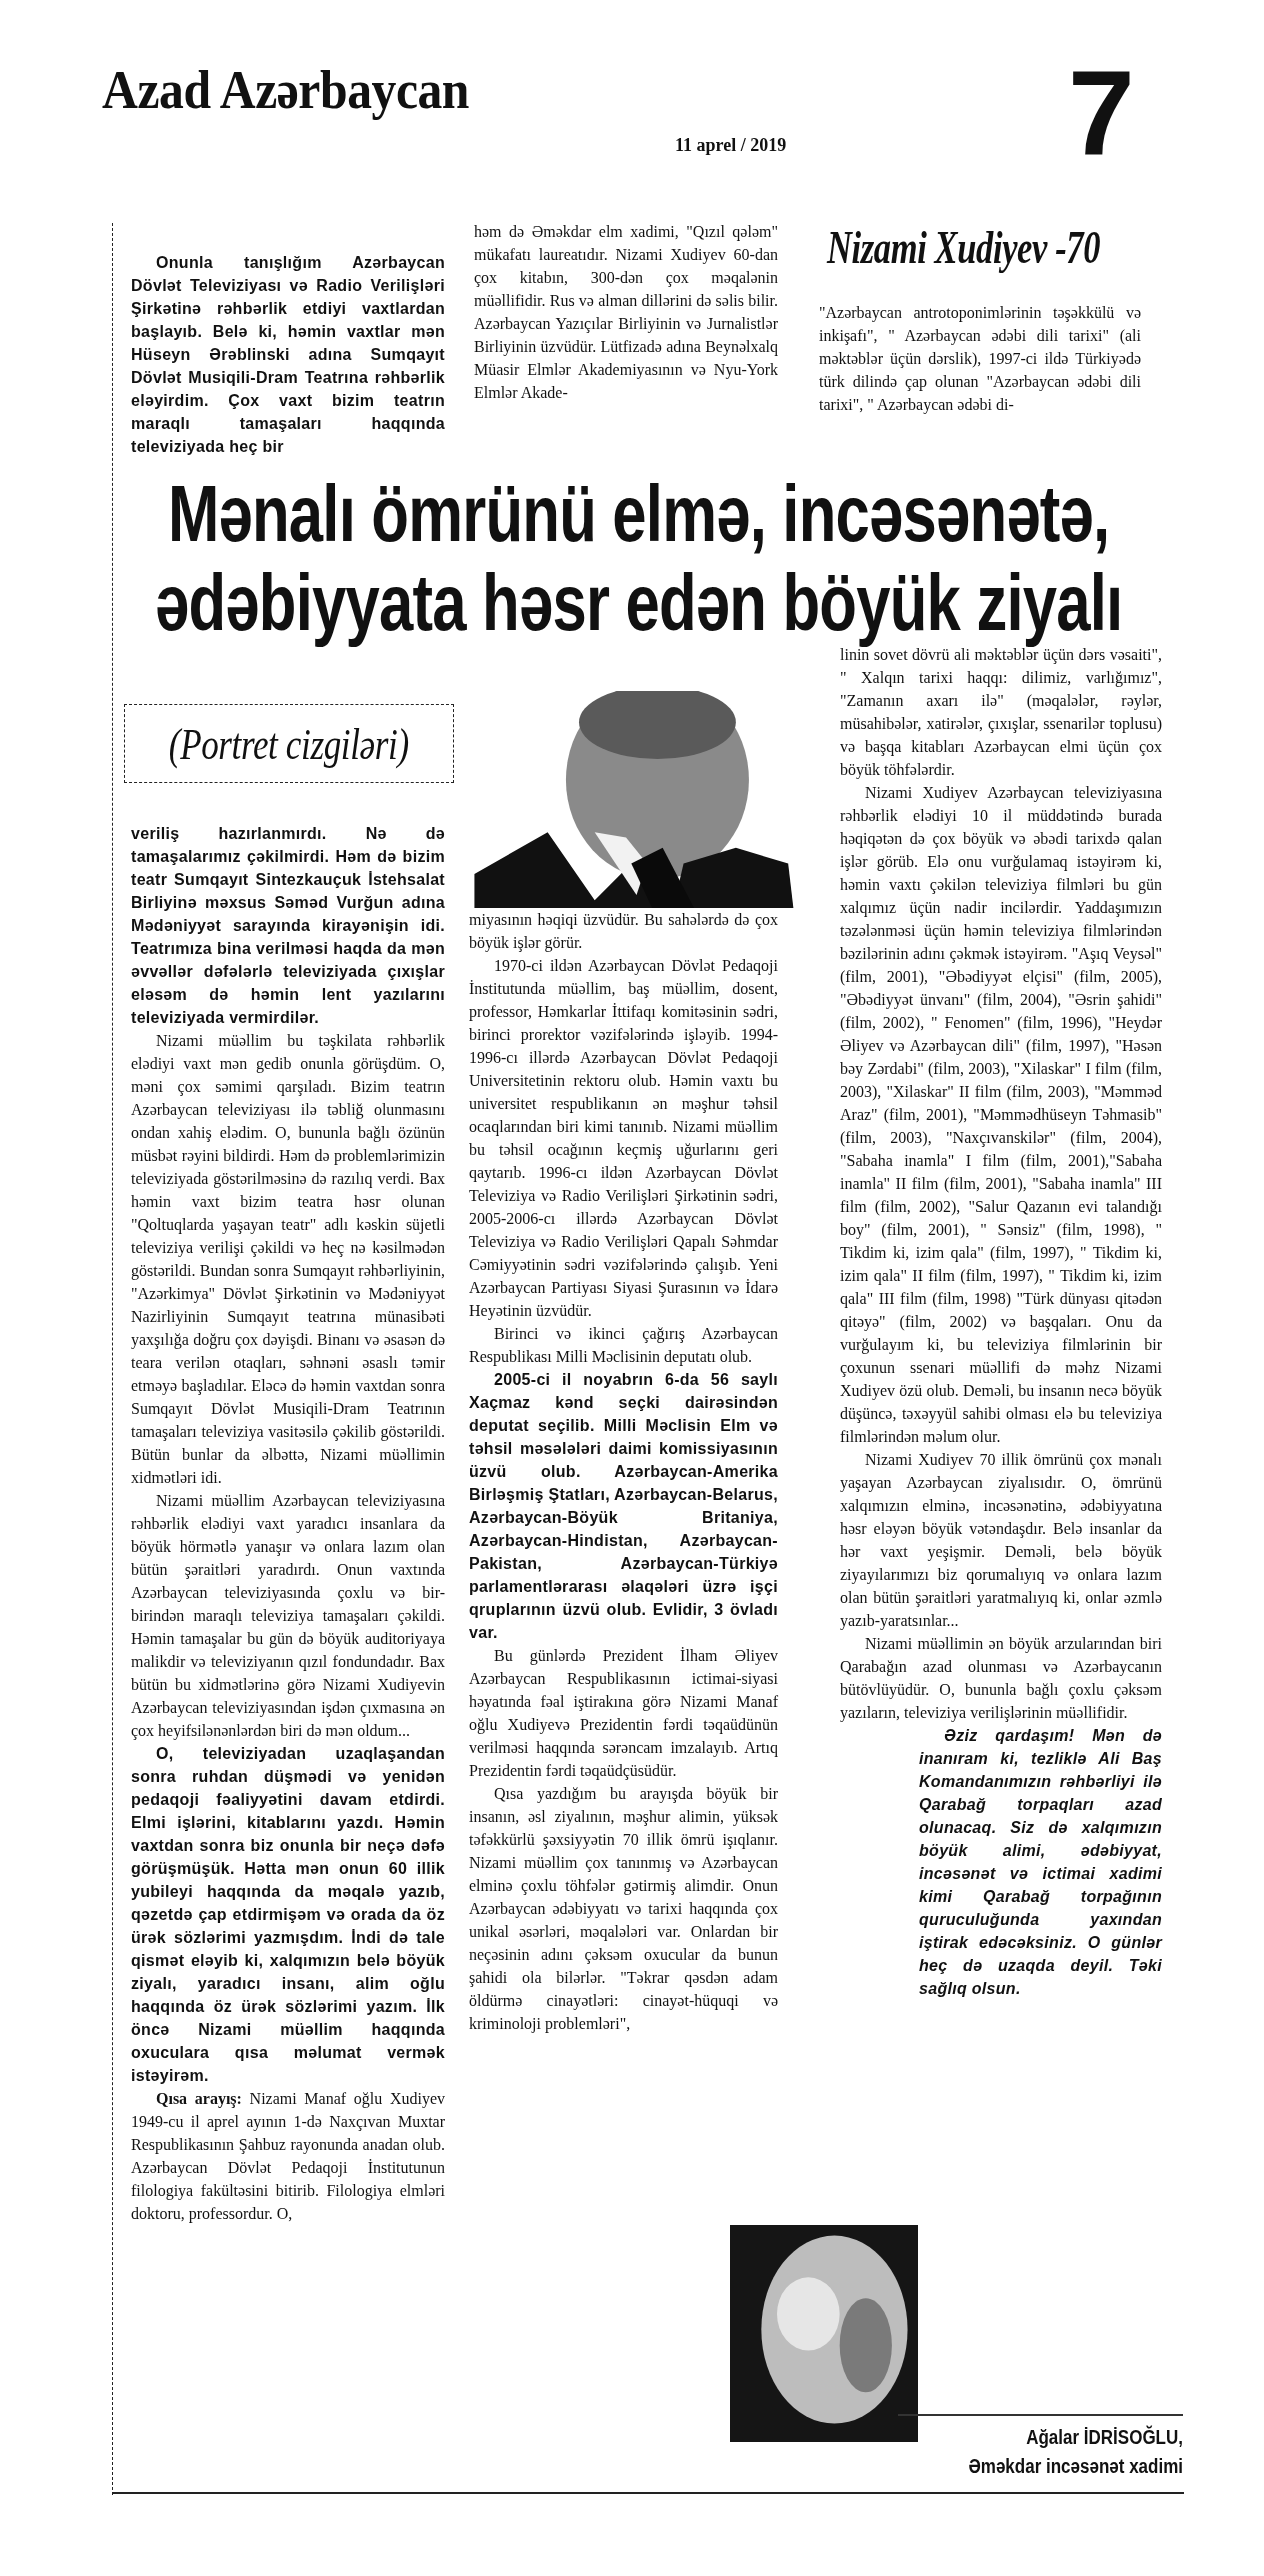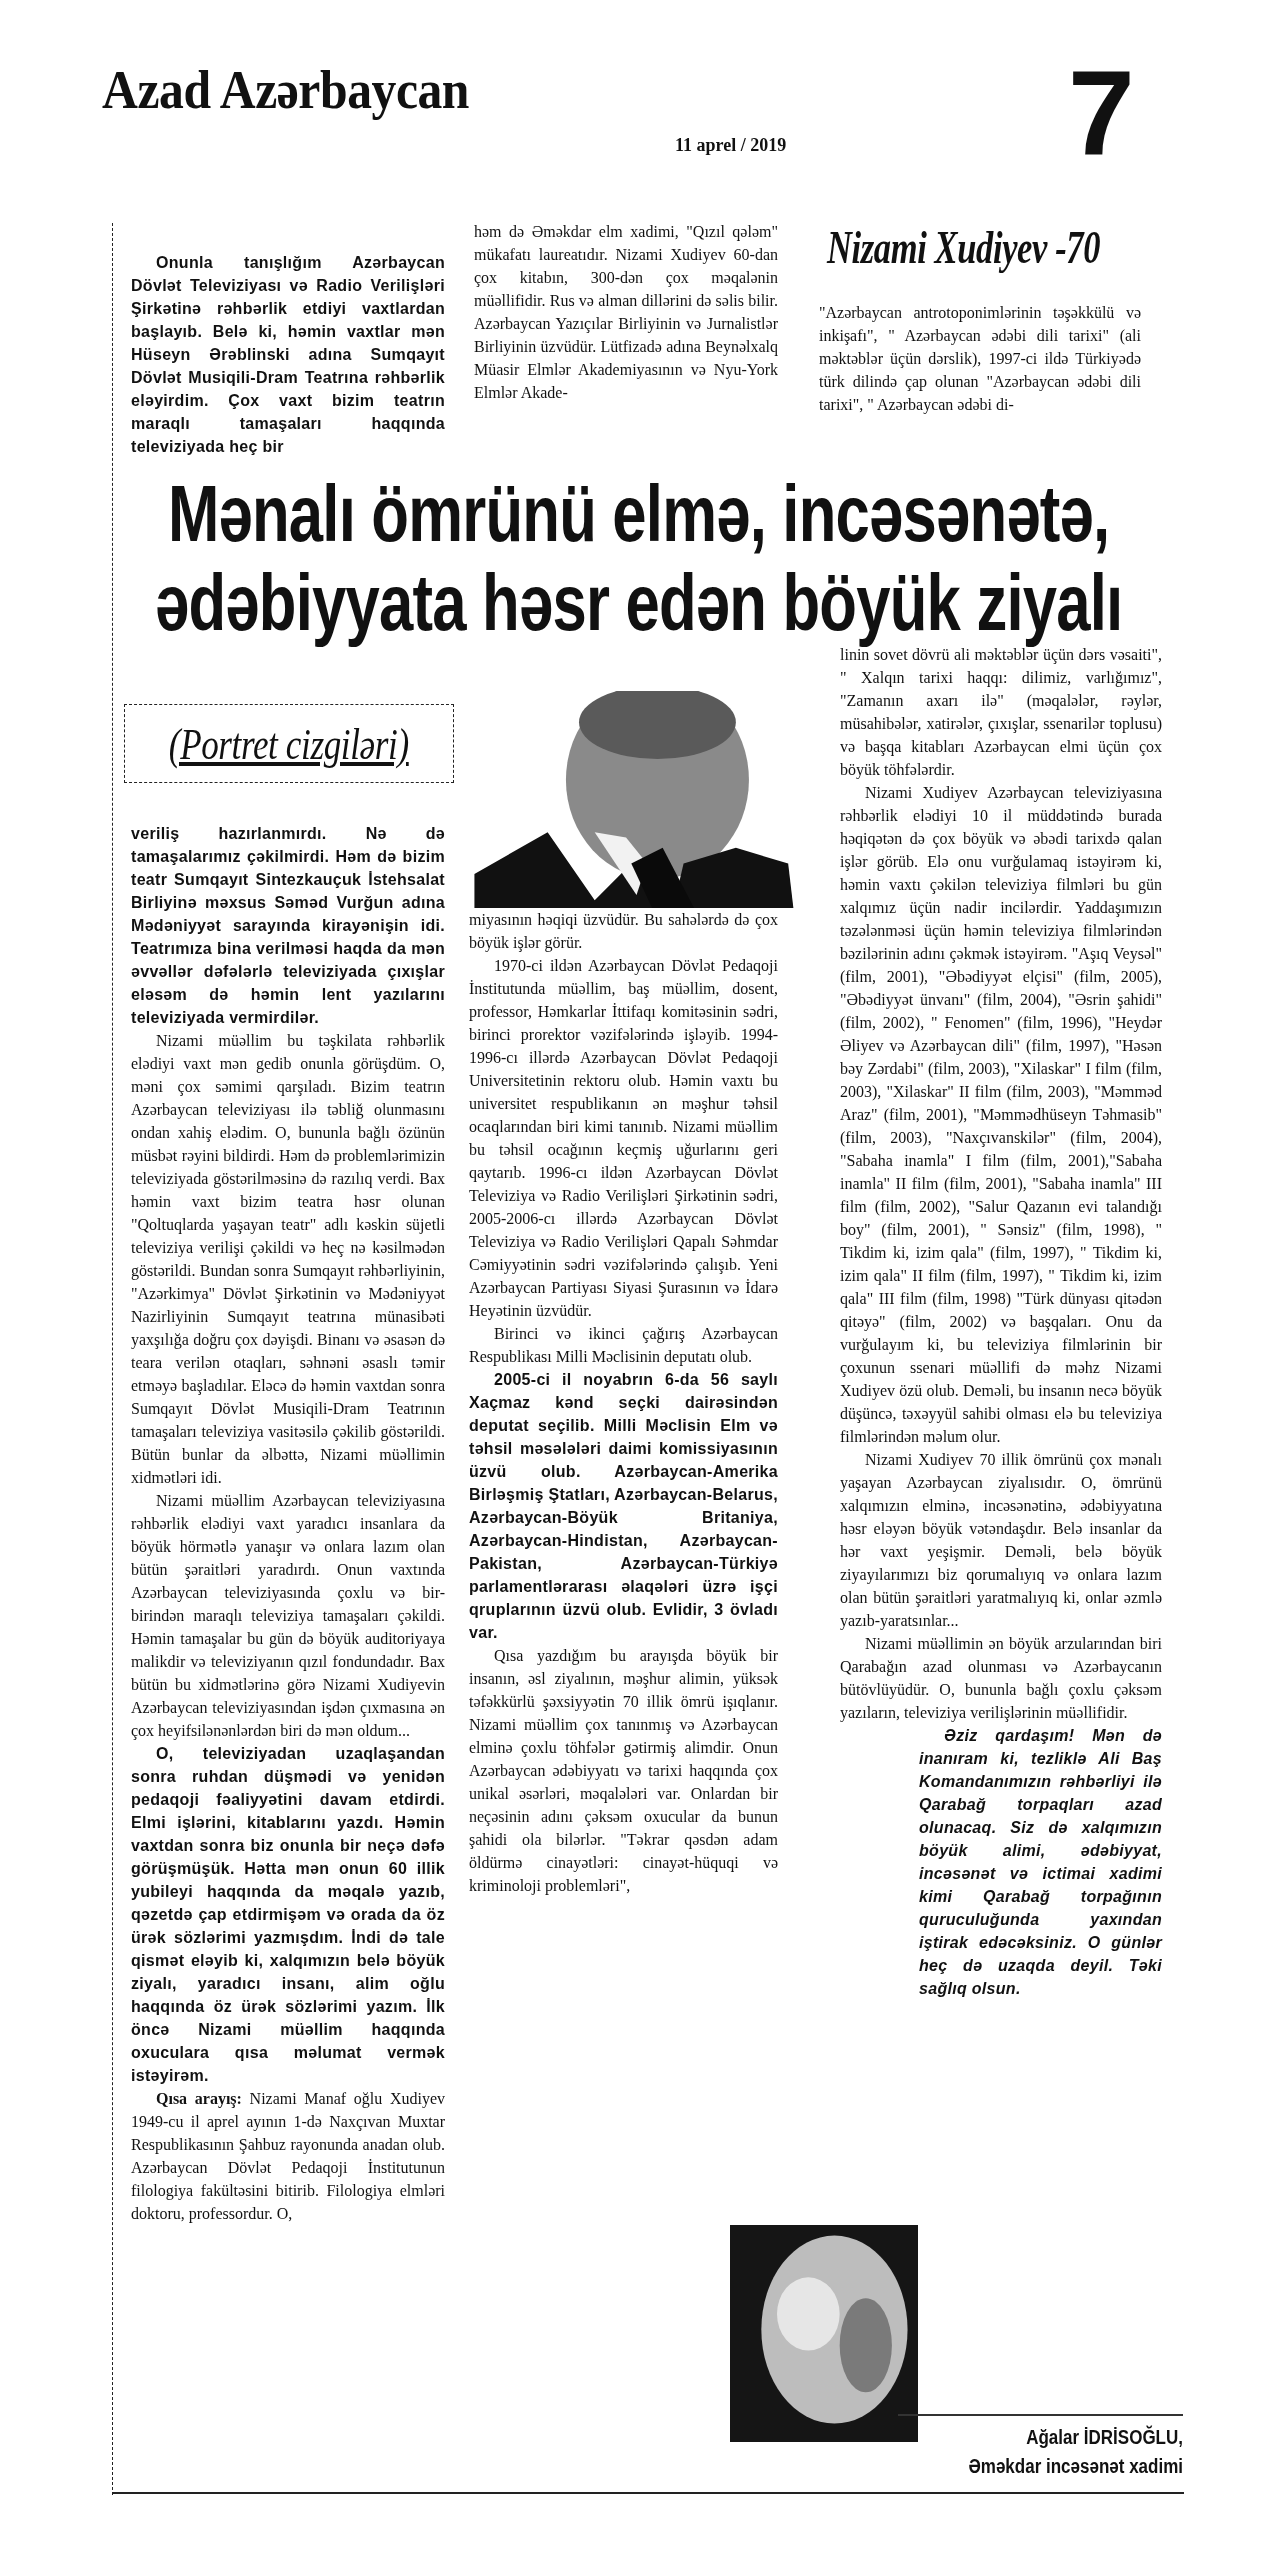--- a/index.html
+++ b/index.html
@@ -32,21 +32,21 @@
     left: 827px; top: 225px; font-size: 46px; font-weight: bold; font-style: italic;
     transform: scaleX(0.75); transform-origin: left top; letter-spacing: -0.5px; line-height: 1;
   }
   .headline {
     left: 120px; top: 469px; width: 1037px; font-family: "Liberation Sans", sans-serif;
     font-weight: bold; font-size: 79px; line-height: 89px; text-align: center;
     transform: scaleX(0.78); transform-origin: left top; width: 1330px; letter-spacing: -1px;
   }
   .portret-box {
     left: 124px; top: 704px; width: 330px; height: 79px;
-    border: 1.6px dashed #222; display: flex; align-items: center; justify-content: center; text-decoration: underline;
+    border: 1.6px dashed #222; display: flex; align-items: center; justify-content: center;
   }
   .portret-label { font-size: 45px; font-style: italic; letter-spacing: -0.5px; transform: scaleX(0.78); display: inline-block; }
 
   .photo-main {
     left: 474px; top: 691px; width: 324px; height: 217px; background: #fff; overflow: hidden;
   }
   .photo-small {
     left: 730px; top: 2225px; width: 188px; height: 217px; background: #1a1a1a; overflow: hidden;
   }
   .sig-rule { left: 898px; top: 2414px; width: 285px; height: 1.6px; background: #333; }
@@ -101,20 +101,21 @@
     <path d="M230 270 L310 390 L330 330 L290 280 Z" fill="#f2f2f2"></path>
     <path d="M300 330 L360 300 L420 415 L340 415 Z" fill="#0a0a0a"></path>
   </svg>
 </div>
 
 <div class="col col2" style="top:868px;margin-top:40px;">
   <p class="noindent">miyasının həqiqi üzvüdür. Bu sahələrdə də çox böyük işlər görür.</p>
   <p>1970-ci ildən Azərbaycan Dövlət Pedaqoji İnstitutunda müəllim, baş müəllim, dosent, professor, Həmkarlar İttifaqı komitəsinin sədri, birinci prorektor vəzifələrində işləyib. 1994-1996-cı illərdə Azərbaycan Dövlət Pedaqoji Universitetinin rektoru olub. Həmin vaxtı bu universitet respublikanın ən məşhur təhsil ocaqlarından biri kimi tanınıb. Nizami müəllim bu təhsil ocağının keçmiş uğurlarını geri qaytarıb. 1996-cı ildən Azərbaycan Dövlət Televiziya və Radio Verilişləri Şirkətinin sədri, 2005-2006-cı illərdə Azərbaycan Dövlət Televiziya və Radio Verilişləri Qapalı Səhmdar Cəmiyyətinin sədri vəzifələrində çalışıb. Yeni Azərbaycan Partiyası Siyasi Şurasının və İdarə Heyətinin üzvüdür.</p>
   <p>Birinci və ikinci çağırış Azərbaycan Respublikası Milli Məclisinin deputatı olub.</p>
   <p class="bold-para">2005-ci il noyabrın 6-da 56 saylı Xaçmaz kənd seçki dairəsindən deputat seçilib. Milli Məclisin Elm və təhsil məsələləri daimi komissiyasının üzvü olub. Azərbaycan-Amerika Birləşmiş Ştatları, Azərbaycan-Belarus, Azərbaycan-Böyük Britaniya, Azərbaycan-Hindistan, Azərbaycan-Pakistan, Azərbaycan-Türkiyə parlamentlərarası əlaqələri üzrə işçi qruplarının üzvü olub. Evlidir, 3 övladı var.</p>
+  <p>Bu günlərdə Prezident İlham Əliyev Azərbaycan Respublikasının ictimai-siyasi həyatında fəal iştirakına görə Nizami Manaf oğlu Xudiyevə Prezidentin fərdi təqaüdünün verilməsi haqqında sərəncam imzalayıb. Artıq Prezidentin fərdi təqaüdçüsüdür.</p>
   <p>Qısa yazdığım bu arayışda böyük bir insanın, əsl ziyalının, məşhur alimin, yüksək təfəkkürlü şəxsiyyətin 70 illik ömrü işıqlanır. Nizami müəllim çox tanınmış və Azərbaycan elminə çoxlu töhfələr gətirmiş alimdir. Onun Azərbaycan ədəbiyyatı və tarixi haqqında çox unikal əsərləri, məqalələri var. Onlardan bir neçəsinin adını çəksəm oxucular da bunun şahidi ola bilərlər. "Təkrar qəsdən adam öldürmə cinayətləri: cinayət-hüquqi və kriminoloji problemləri",</p>
 </div>
 
 <div class="col col3" style="top:643px;margin-left:21px;">
   <p class="noindent">linin sovet dövrü ali məktəblər üçün dərs vəsaiti", " Xalqın tarixi haqqı: dilimiz, varlığımız", "Zamanın axarı ilə" (məqalələr, rəylər, müsahibələr, xatirələr, çıxışlar, ssenarilər toplusu) və başqa kitabları Azərbaycan elmi üçün çox böyük töhfələrdir.</p>
   <p>Nizami Xudiyev Azərbaycan televiziyasına rəhbərlik elədiyi 10 il müddətində burada həqiqətən də çox böyük və əbədi tarixdə qalan işlər görüb. Elə onu vurğulamaq istəyirəm ki, həmin vaxtı çəkilən televiziya filmləri bu gün xalqımız üçün nadir incilərdir. Yaddaşımızın təzələnməsi üçün həmin televiziya filmlərindən bəzilərinin adını çəkmək istəyirəm. "Aşıq Veysəl" (film, 2001), "Əbədiyyət elçisi" (film, 2005), "Əbədiyyət ünvanı" (film, 2004), "Əsrin şahidi" (film, 2002), " Fenomen" (film, 1996), "Heydər Əliyev və Azərbaycan dili" (film, 1997), "Həsən bəy Zərdabi" (film, 2003), "Xilaskar" I film (film, 2003), "Xilaskar" II film (film, 2003), "Məmməd Araz" (film, 2001), "Məmmədhüseyn Təhmasib" (film, 2003), "Naxçıvanskilər" (film, 2004), "Sabaha inamla" I film (film, 2001),"Sabaha inamla" II film (film, 2001), "Sabaha inamla" III film (film, 2002), "Salur Qazanın evi talandığı boy" (film, 2001), " Sənsiz" (film, 1998), " Tikdim ki, izim qala" (film, 1997), " Tikdim ki, izim qala" II film (film, 1997), " Tikdim ki, izim qala" III film (film, 1998) "Türk dünyası qitədən qitəyə" (film, 2002) və başqaları. Onu da vurğulayım ki, bu televiziya filmlərinin bir çoxunun ssenari müəllifi də məhz Nizami Xudiyev özü olub. Deməli, bu insanın necə böyük düşüncə, təxəyyül sahibi olması elə bu televiziya filmlərindən məlum olur.</p>
   <p>Nizami Xudiyev 70 illik ömrünü çox mənalı yaşayan Azərbaycan ziyalısıdır. O, ömrünü xalqımızın elminə, incəsənətinə, ədəbiyyatına həsr eləyən böyük vətəndaşdır. Belə insanlar da hər vaxt yeşişmir. Deməli, belə böyük ziyayılarımızı biz qorumalıyıq və onlara lazım olan bütün şəraitləri yaratmalıyıq ki, onlar əzmlə yazıb-yaratsınlar...</p>
   <p>Nizami müəllimin ən böyük arzularından biri Qarabağın azad olunması və Azərbaycanın bütövlüyüdür. O, bununla bağlı çoxlu çəksəm yazıların, televiziya verilişlərinin müəllifidir.</p>
   <p class="bold-para" style="margin-left:79px;font-style:italic;">Əziz qardaşım! Mən də inanıram ki, tezliklə Ali Baş Komandanımızın rəhbərliyi ilə Qarabağ torpaqları azad olunacaq. Siz də xalqımızın böyük alimi, ədəbiyyat, incəsənət və ictimai xadimi kimi Qarabağ torpağının quruculuğunda yaxından iştirak edəcəksiniz. O günlər heç də uzaqda deyil. Təki sağlıq olsun.</p>
 </div>

